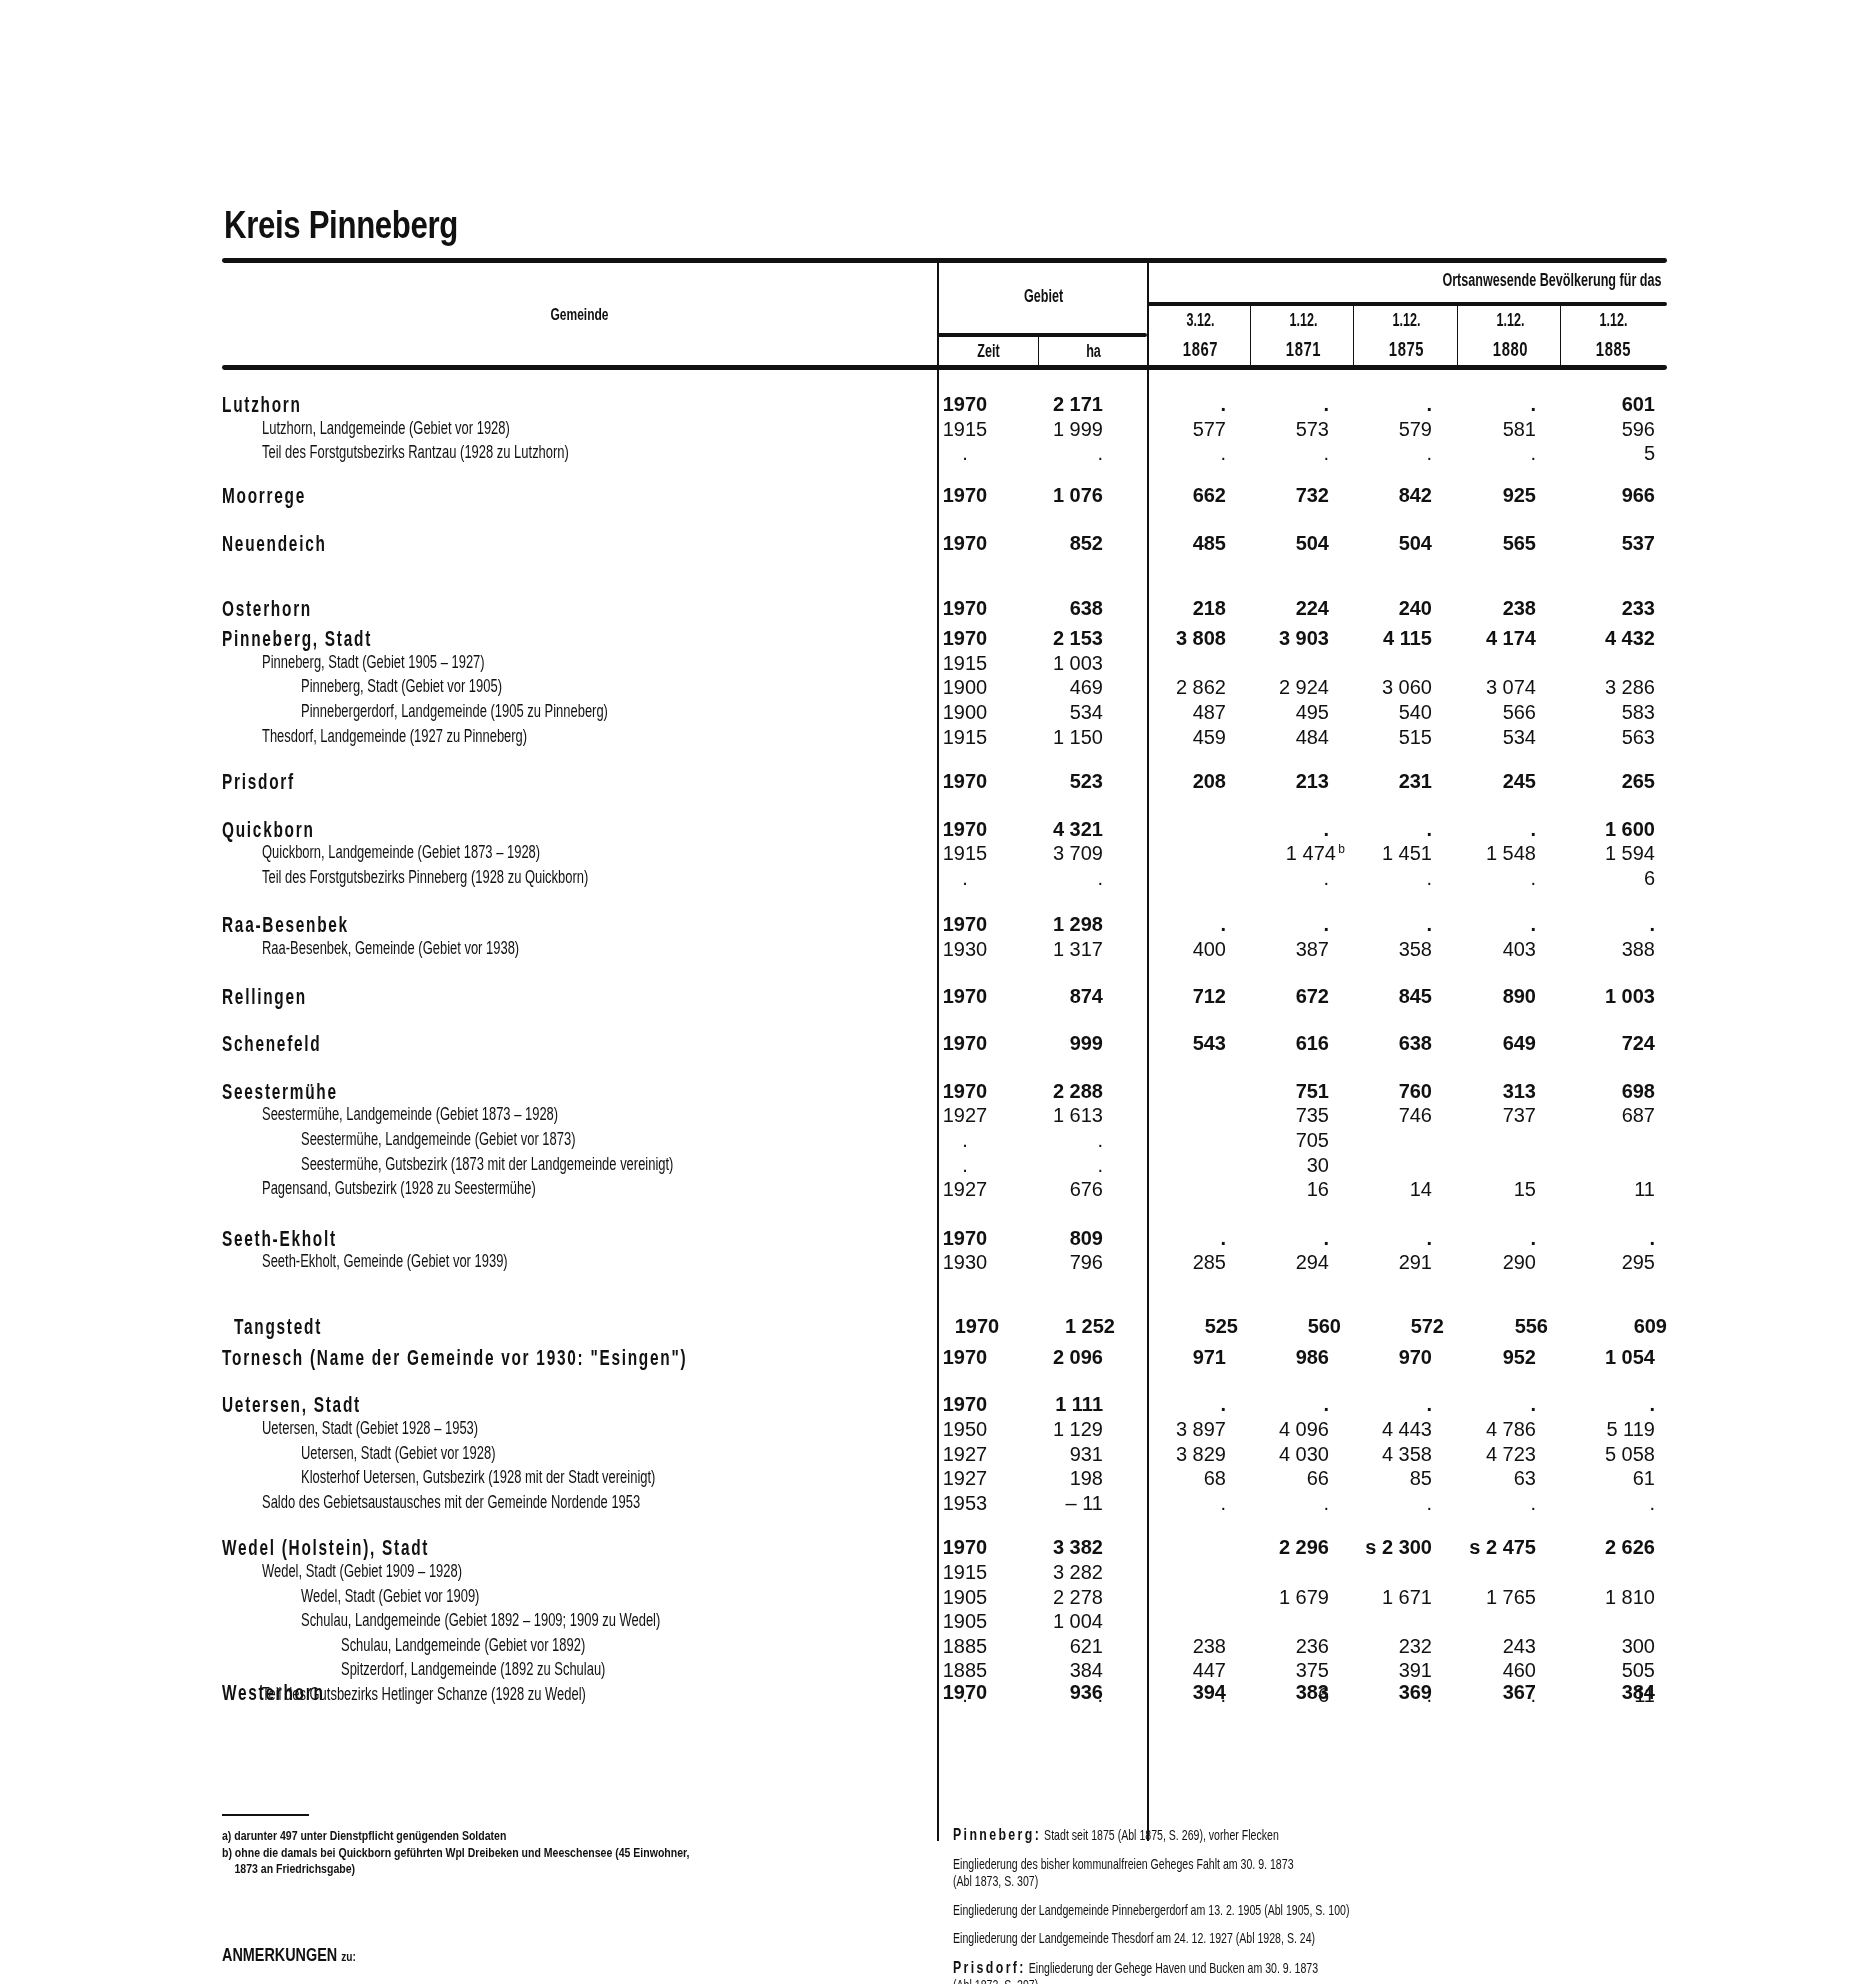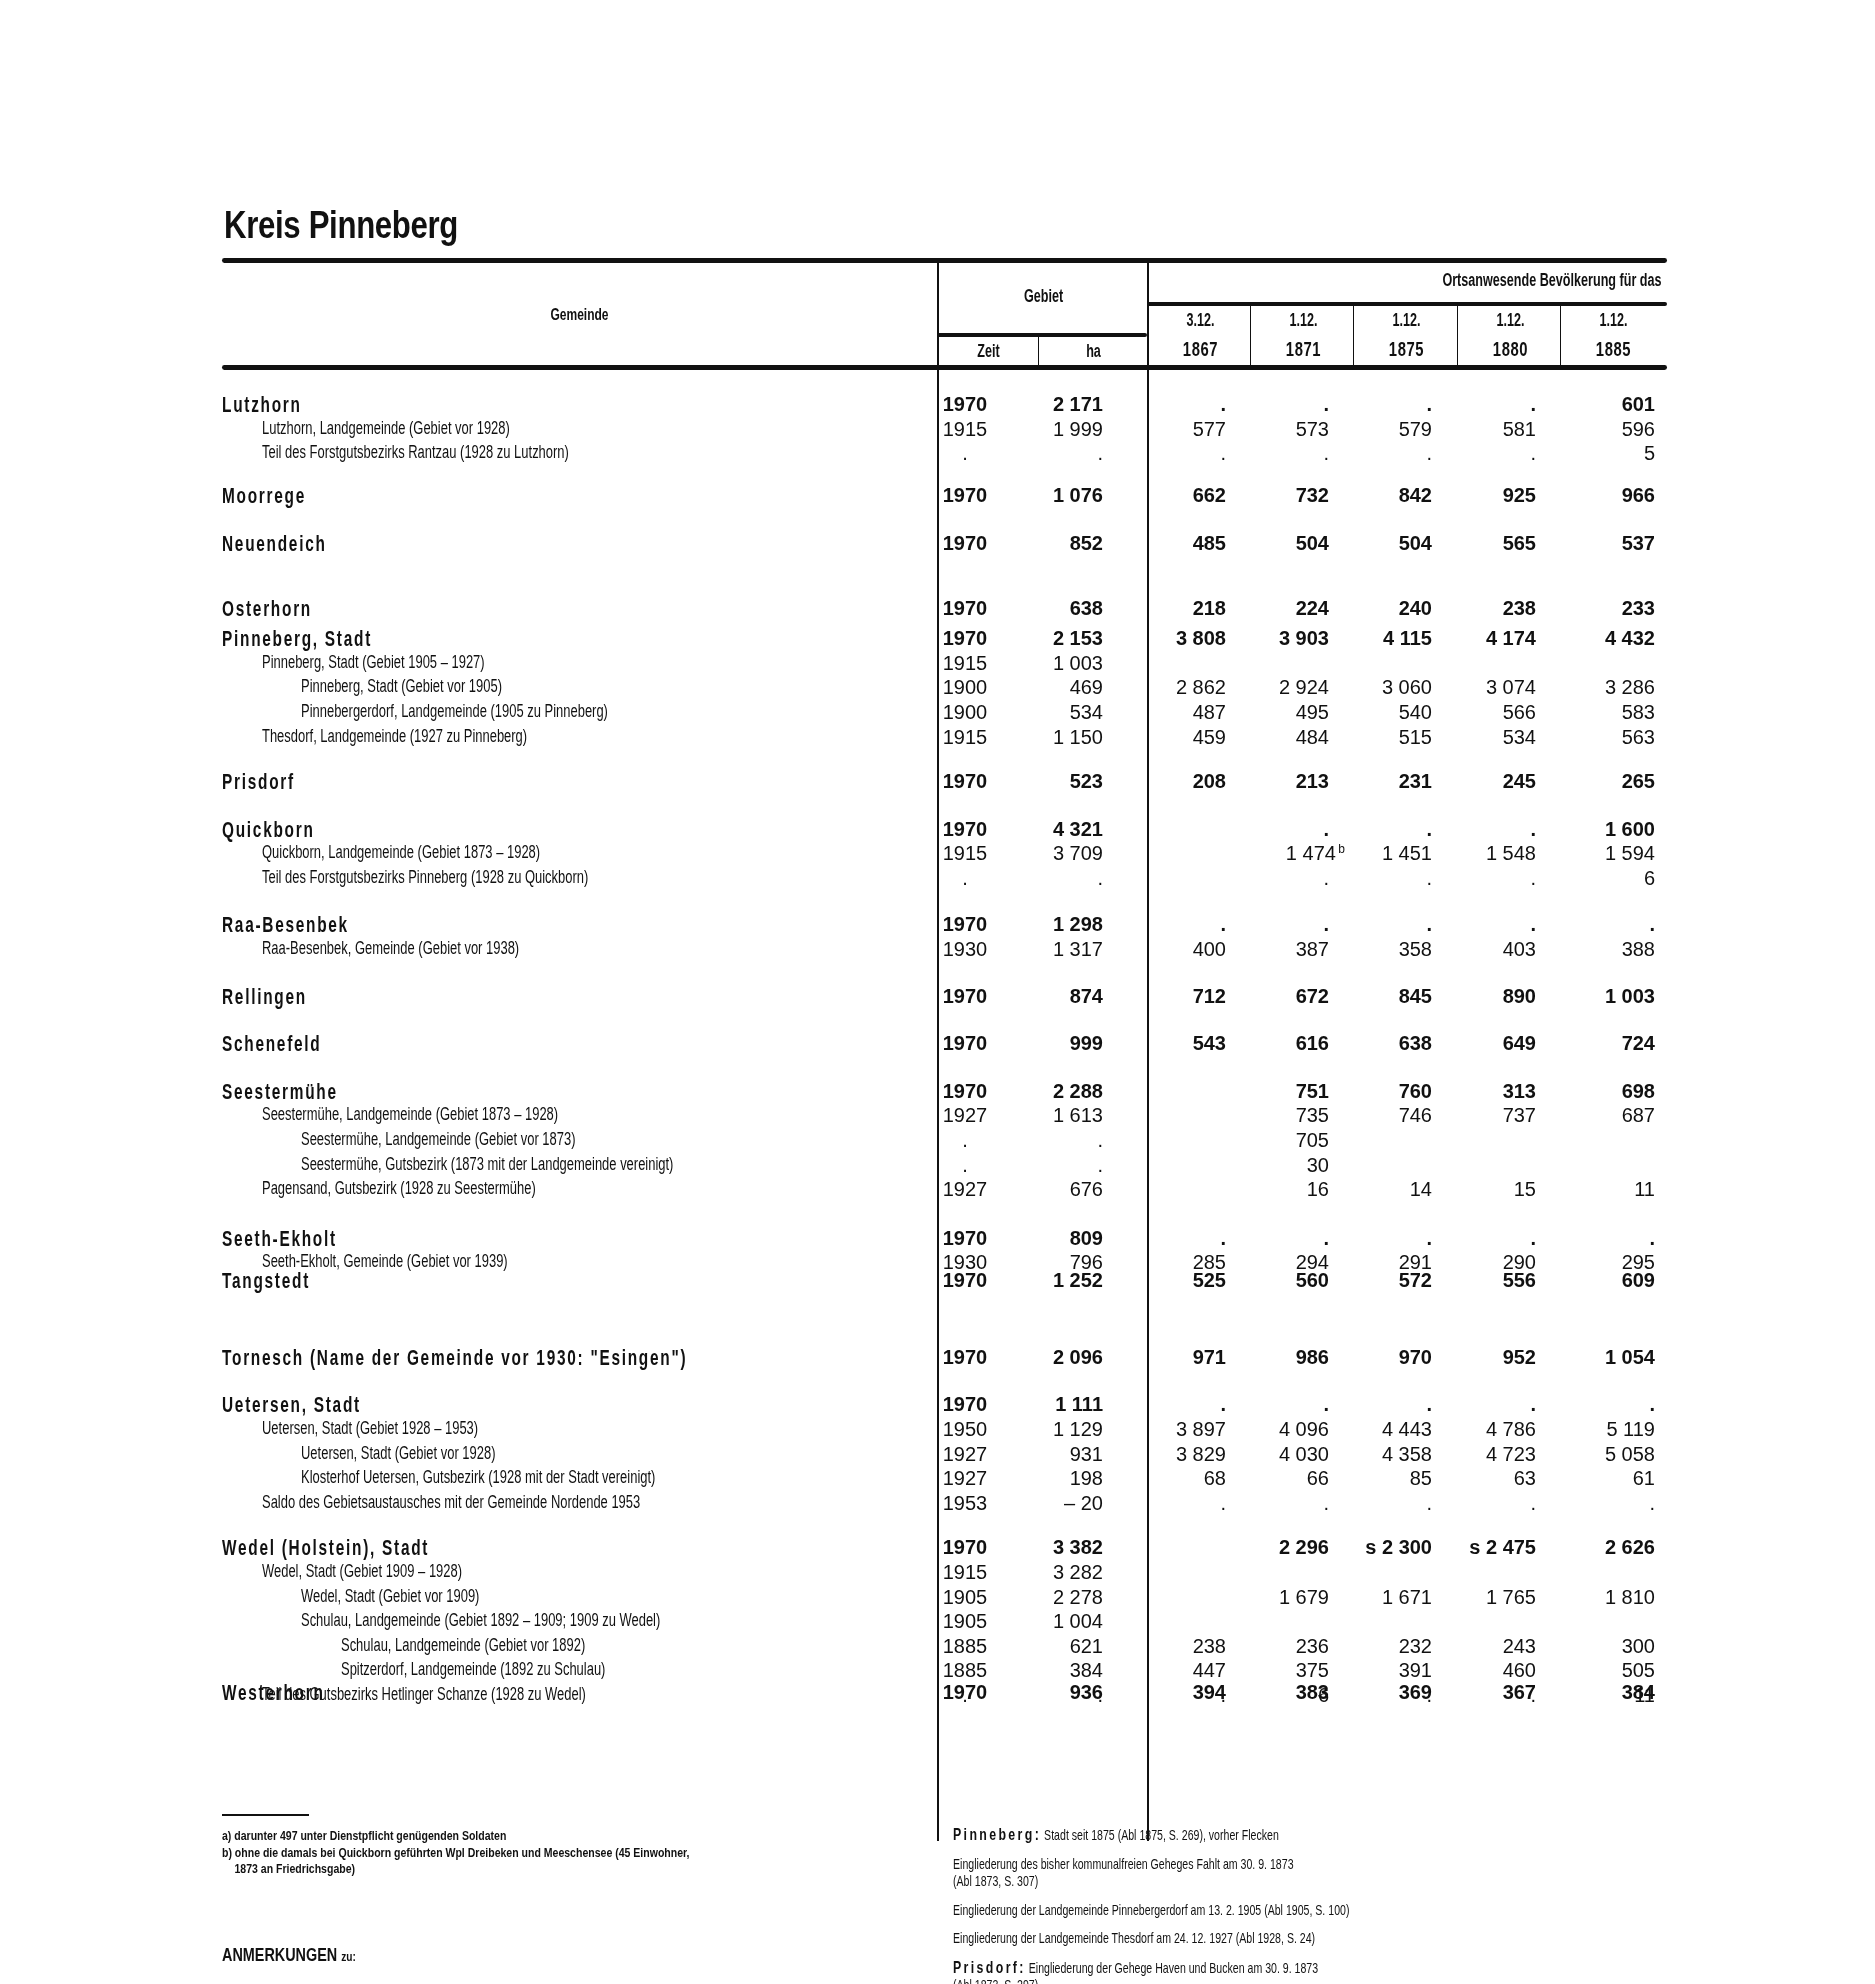--- a/index.html
+++ b/index.html
@@ -335,21 +335,21 @@
       <div class="row" style="top: 858px;">
         <div class="name lvl1">Seeth-Ekholt, Gemeinde (Gebiet vor 1939)</div>
         <div class="cell c-zeit">1930</div>
         <div class="cell c-ha">796</div>
         <div class="cell c-p0"><span>285</span></div>
         <div class="cell c-p1"><span>294</span></div>
         <div class="cell c-p2"><span>291</span></div>
         <div class="cell c-p3"><span>290</span></div>
         <div class="cell c-p4"><span>295</span></div>
       </div>
-      <div class="row" style="top: 876px;">
+      <div class="row" style="top: 922px; margin-left: 12px;">
         <div class="name lvl0">Tangstedt</div>
         <div class="cell c-zeit bold">1970</div>
         <div class="cell c-ha bold">1 252</div>
         <div class="cell c-p0 bold"><span>525</span></div>
         <div class="cell c-p1 bold"><span>560</span></div>
         <div class="cell c-p2 bold"><span>572</span></div>
         <div class="cell c-p3 bold"><span>556</span></div>
         <div class="cell c-p4 bold"><span>609</span></div>
       </div>
       <div class="row" style="top: 953px;">
@@ -398,21 +398,21 @@
         <div class="cell c-ha">198</div>
         <div class="cell c-p0"><span>68</span></div>
         <div class="cell c-p1"><span>66</span></div>
         <div class="cell c-p2"><span>85</span></div>
         <div class="cell c-p3"><span>63</span></div>
         <div class="cell c-p4"><span>61</span></div>
       </div>
       <div class="row" style="top: 1099px;">
         <div class="name lvl1">Saldo des Gebietsaustausches mit der Gemeinde Nordende 1953</div>
         <div class="cell c-zeit">1953</div>
-        <div class="cell c-ha">– 20</div>
+        <div class="cell c-ha">– 11</div>
         <div class="cell c-p0"><span>.</span></div>
         <div class="cell c-p1"><span>.</span></div>
         <div class="cell c-p2"><span>.</span></div>
         <div class="cell c-p3"><span>.</span></div>
         <div class="cell c-p4"><span>.</span></div>
       </div>
       <div class="row" style="top: 1143px;">
         <div class="name lvl0">Wedel (Holstein), Stadt</div>
         <div class="cell c-zeit bold">1970</div>
         <div class="cell c-ha bold">3 382</div>

